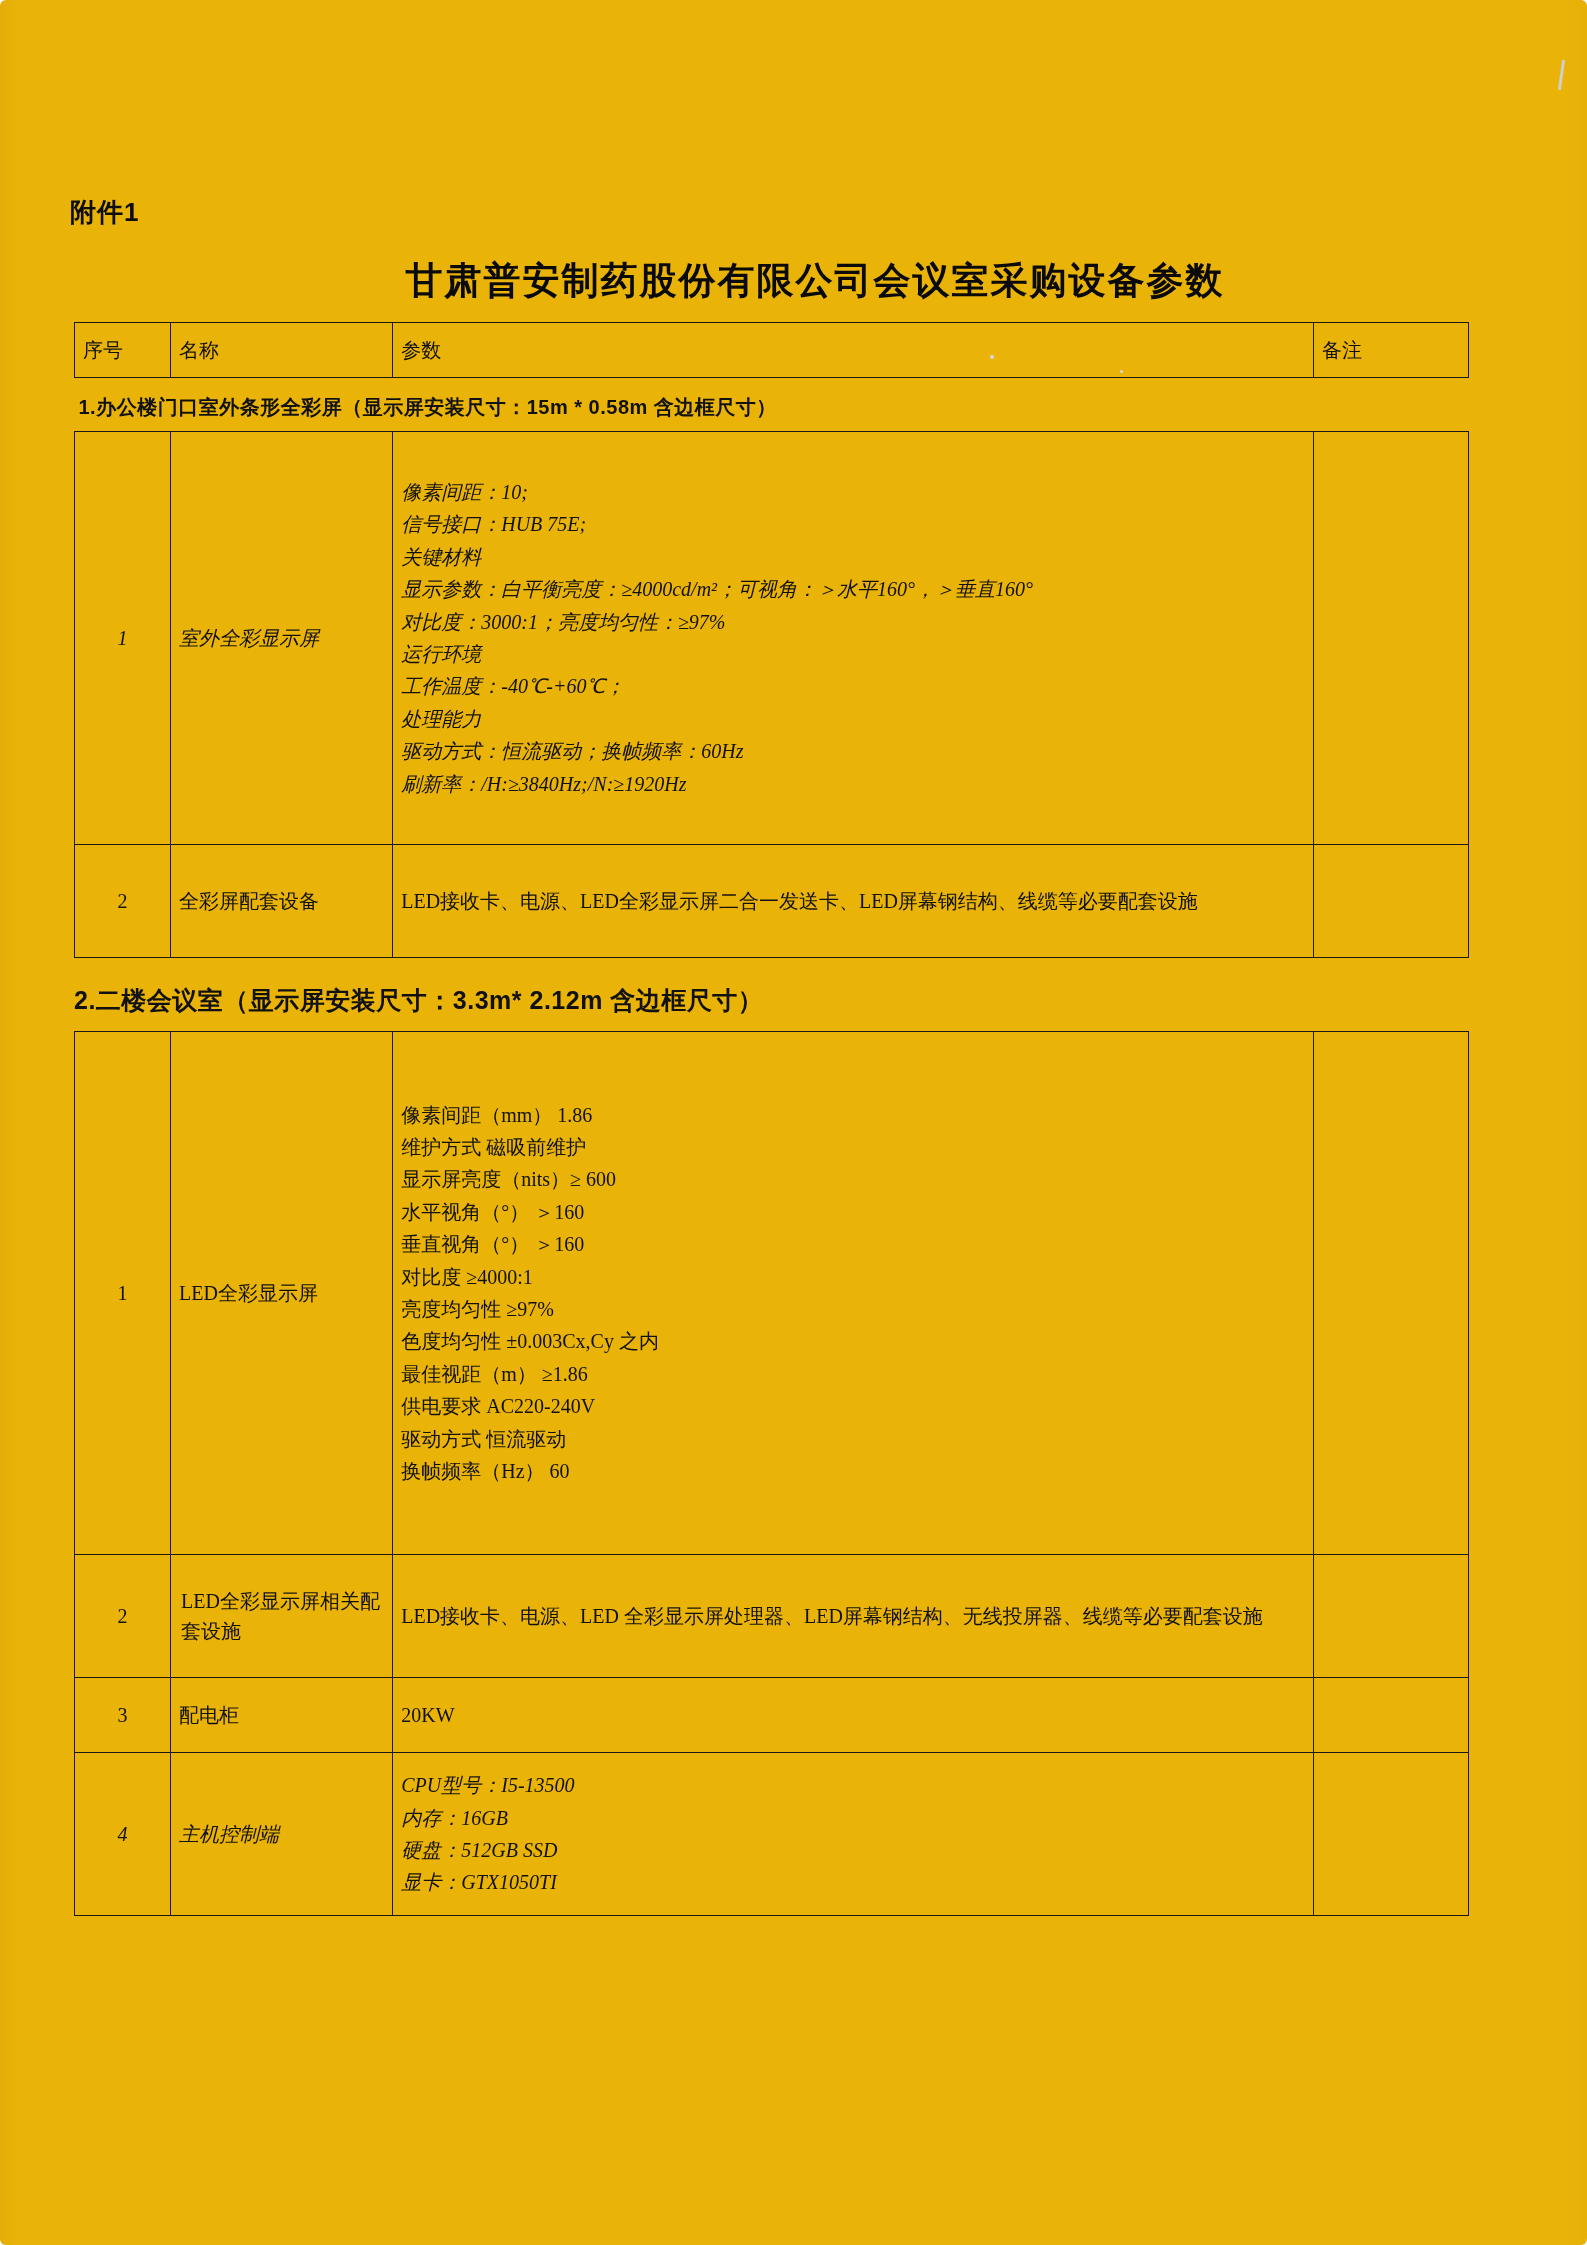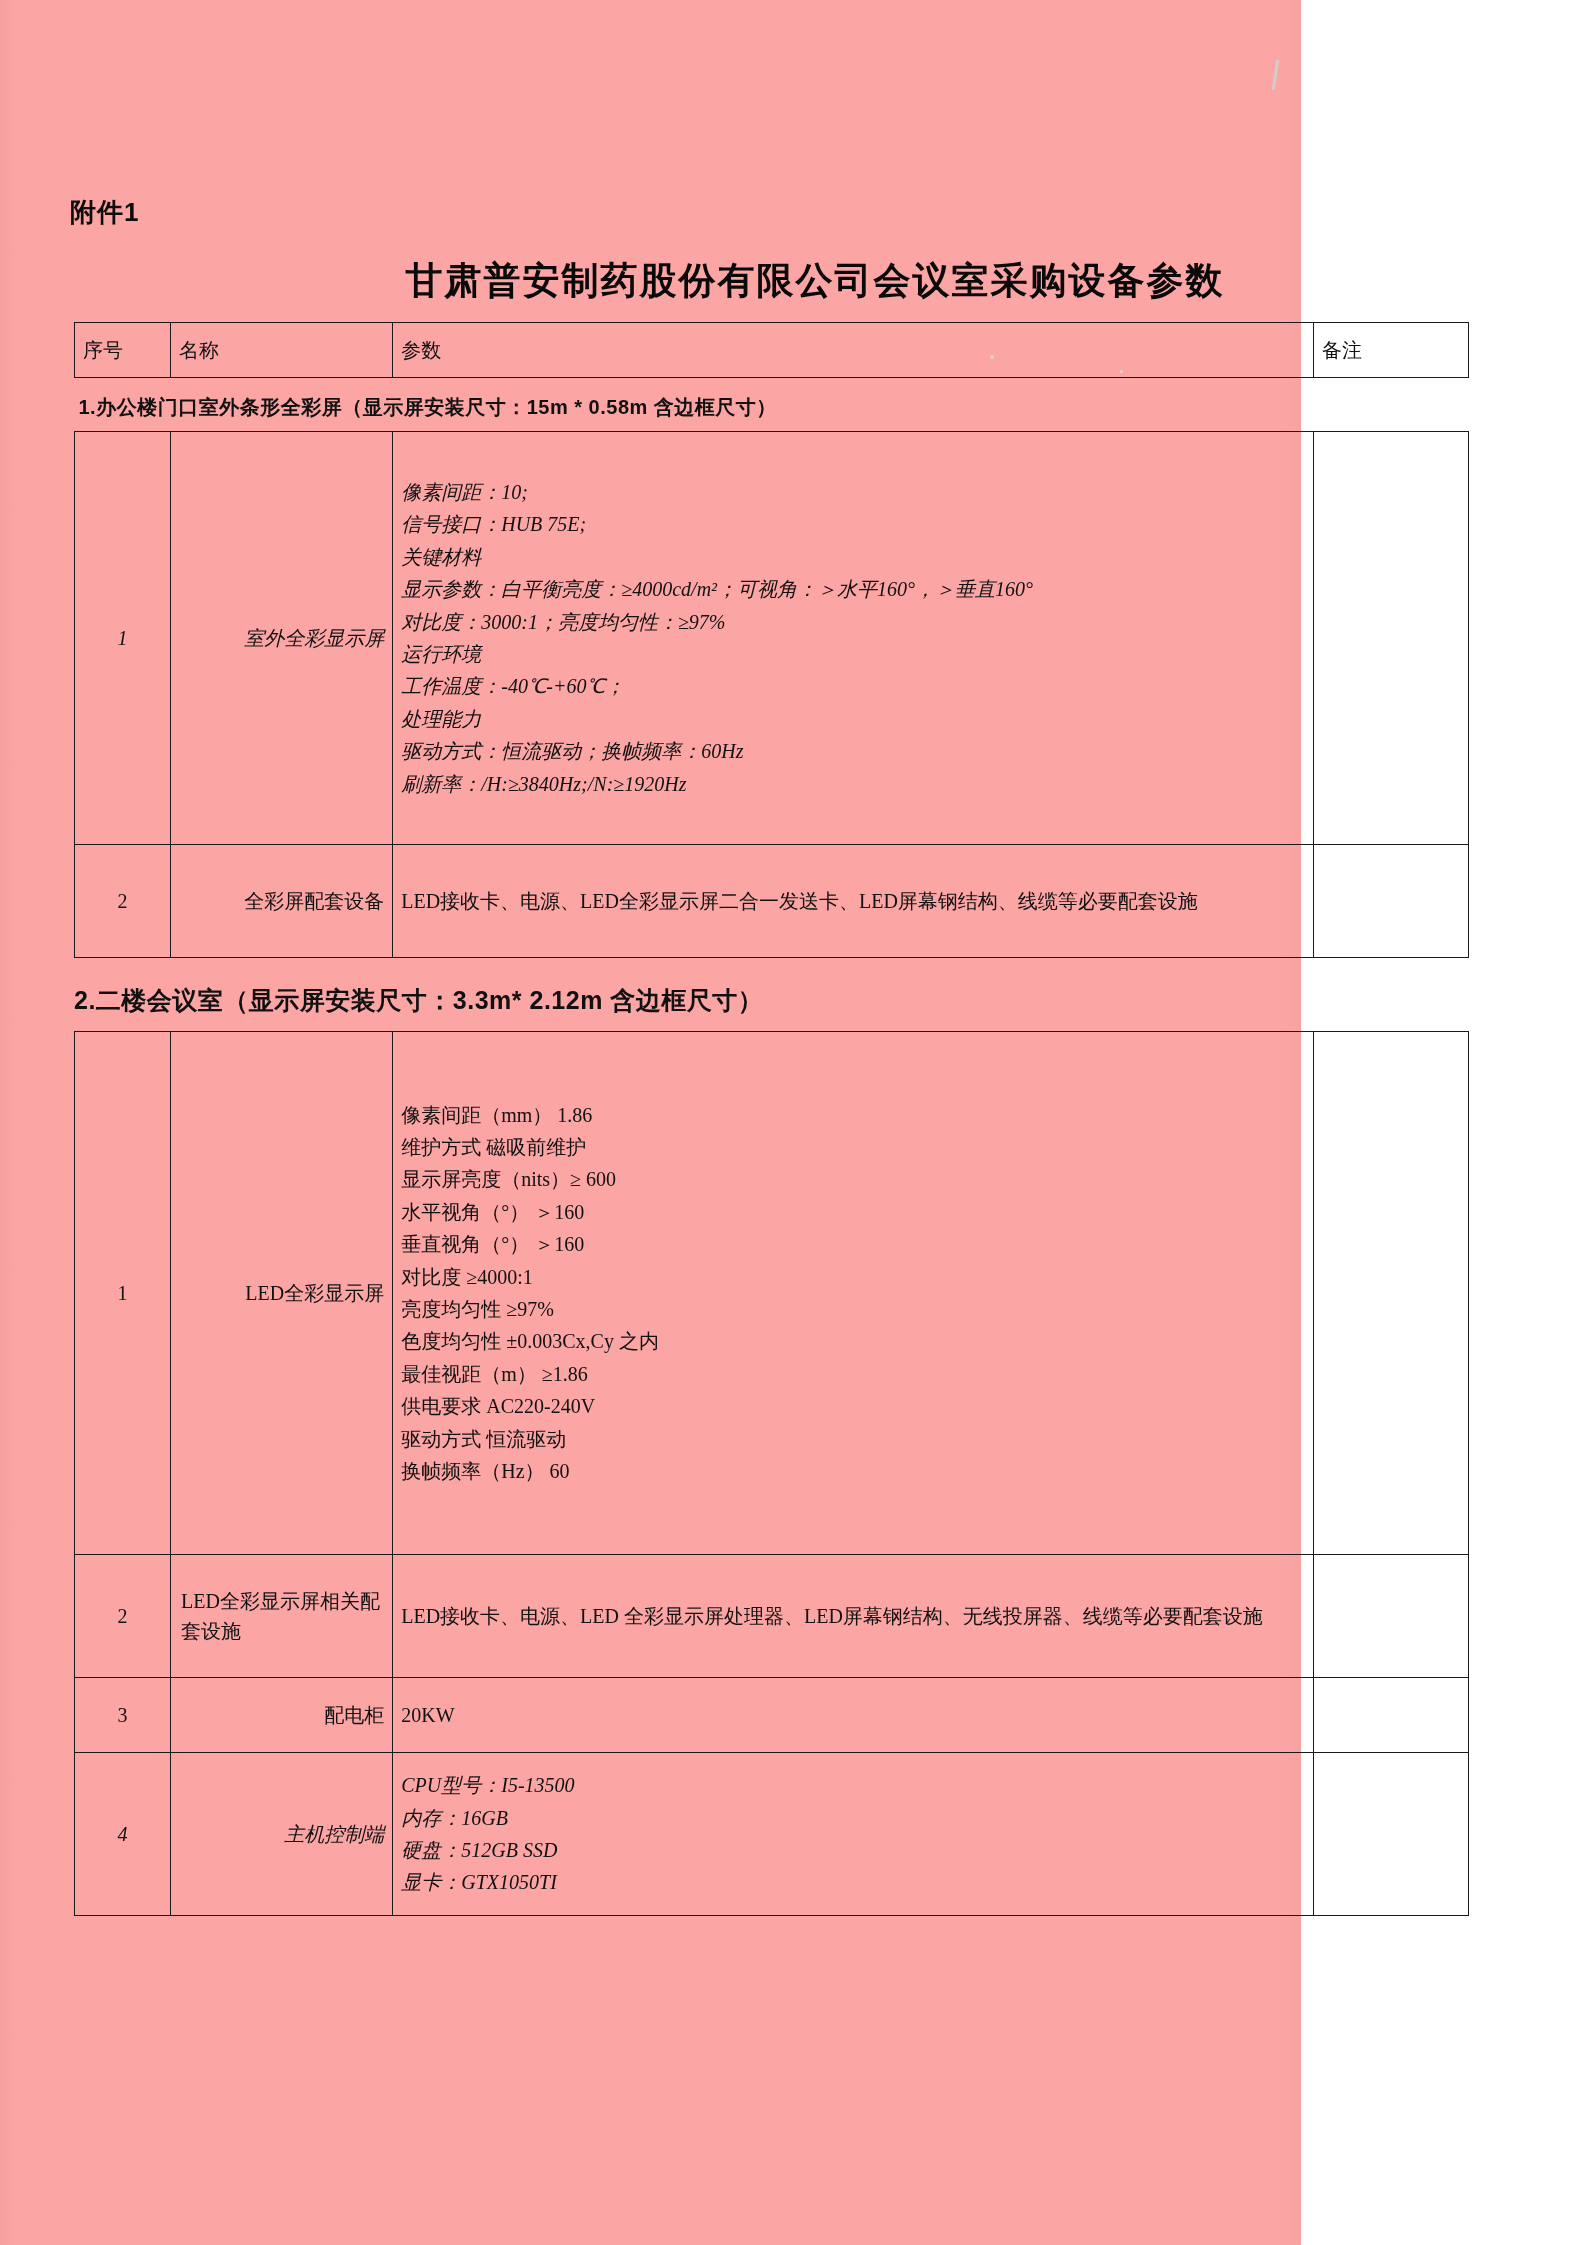--- a/index.html
+++ b/index.html
@@ -10,23 +10,24 @@
   body {
     width: 1587px;
     height: 2245px;
     font-family: "Liberation Serif", serif;
     color: #111;
     position: relative;
     overflow: hidden;
   }
   .page {
     position: relative;
-    width: 1301px;
+    width: 1587px;
     height: 2245px;
-    background: #fca5a5;
+    background: #eab308;
+    border-radius: 6px;
   }
   .scan-noise {
     position: absolute;
     inset: 0;
     pointer-events: none;
     background:
       linear-gradient(90deg, rgba(0,0,0,0.03) 0px, rgba(0,0,0,0) 18px),
       linear-gradient(270deg, rgba(0,0,0,0.02) 0px, rgba(0,0,0,0) 24px);
   }
   .content {
@@ -88,21 +89,21 @@
     font-size: 25px;
     font-weight: bold;
     font-family: "Liberation Sans", sans-serif;
     letter-spacing: 0.5px;
   }
   .cell-no {
     text-align: center;
     font-size: 20px;
   }
   .cell-name {
-    text-align: right;
+    text-align: left;
     font-size: 21px;
     line-height: 1.5;
   }
   .cell-name.left {
     text-align: left;
     padding-left: 10px;
   }
   .cell-param {
     text-align: left;
     font-size: 21px;

